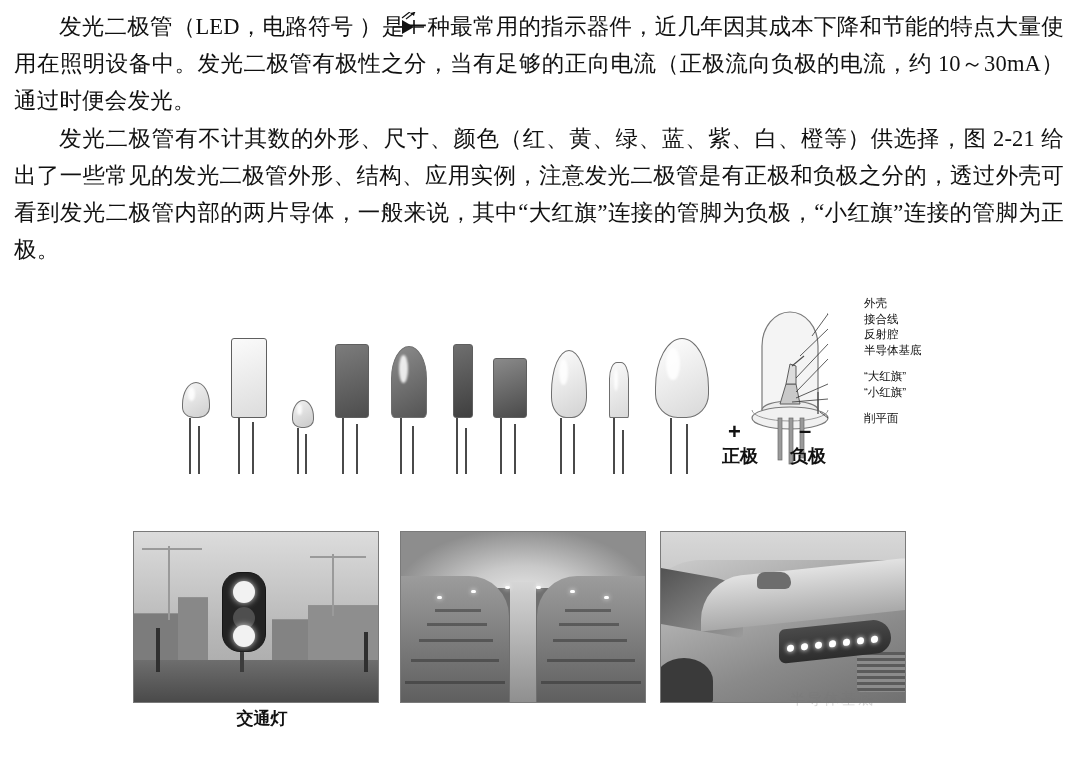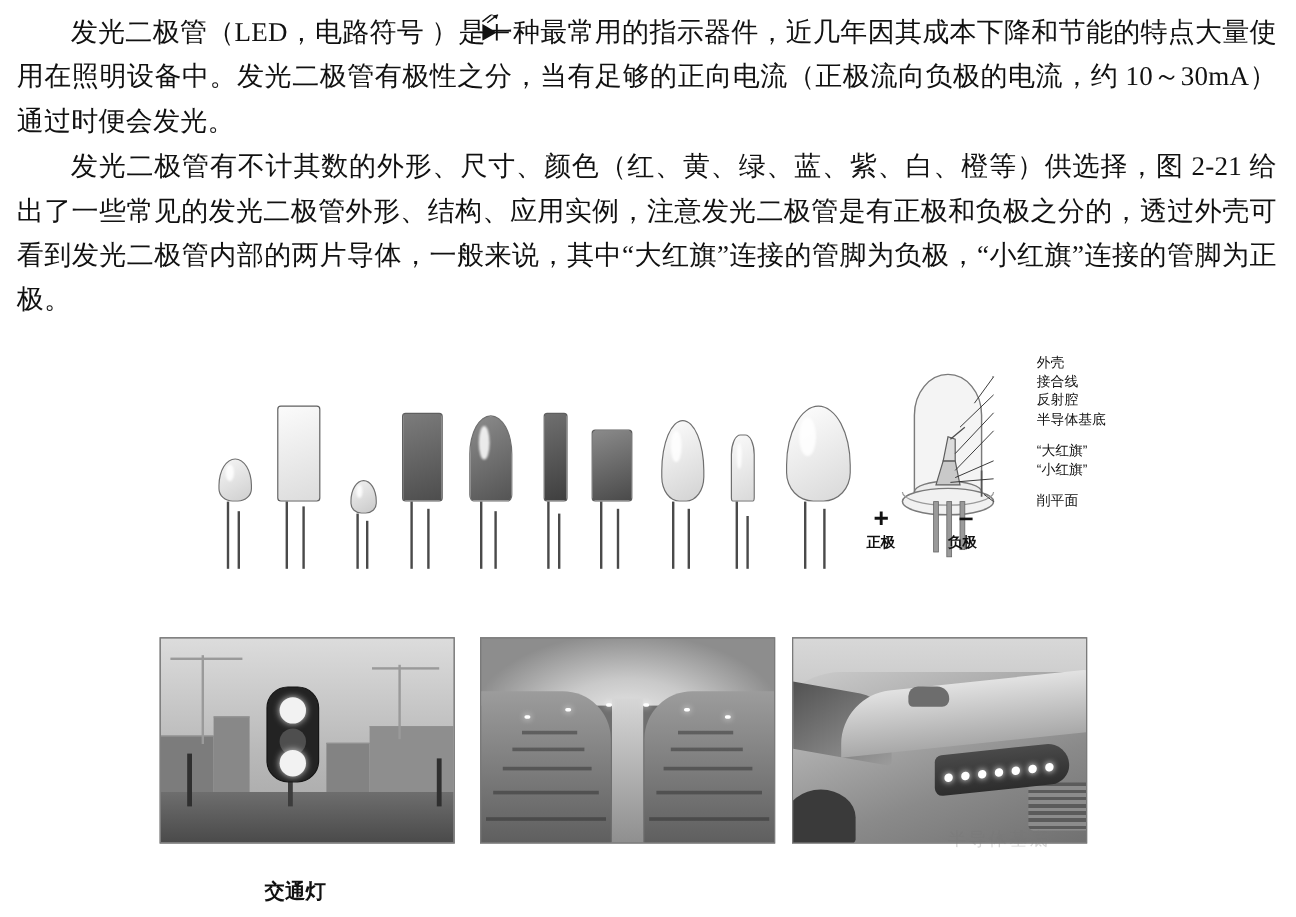--- a/index.html
+++ b/index.html
@@ -127,21 +127,21 @@
     font-size: 11.5px;
     line-height: 15.5px;
     color: #111;
     white-space: nowrap;
   }
   .struct-labels div { height: 15.5px; }
   .struct-labels .gap { height: 11px; }
   .polarity {
     position: absolute;
     font-family: Liberation Mono, monospace;
-    font-size: 12px;
+    font-size: 18px;
     font-weight: bold;
     color: #111;
   }
   .plus-sign, .minus-sign {
     position: absolute;
     font-family: "Liberation Sans", "DejaVu Sans", sans-serif;
     font-weight: bold;
     color: #111;
   }
 
@@ -168,21 +168,21 @@
   .photo-cap {
     position: absolute;
     top: 176px;
     width: 244px;
     text-align: center;
     font-family: "Liberation Sans", "DejaVu Sans", sans-serif;
     font-weight: bold;
     font-size: 17px;
     color: #111;
   }
-  .cap-1 { left: 124px; margin-top: 24px; }
+  .cap-1 { left: 140px; }
   .cap-2 { left: 400px; }
   .cap-3 { left: 660px; }
 
   .fig-title {
     position: absolute;
     top: 450px;
     left: 0;
     width: 1080px;
     text-align: center;
     font-family: "Liberation Sans", "DejaVu Sans", sans-serif;

